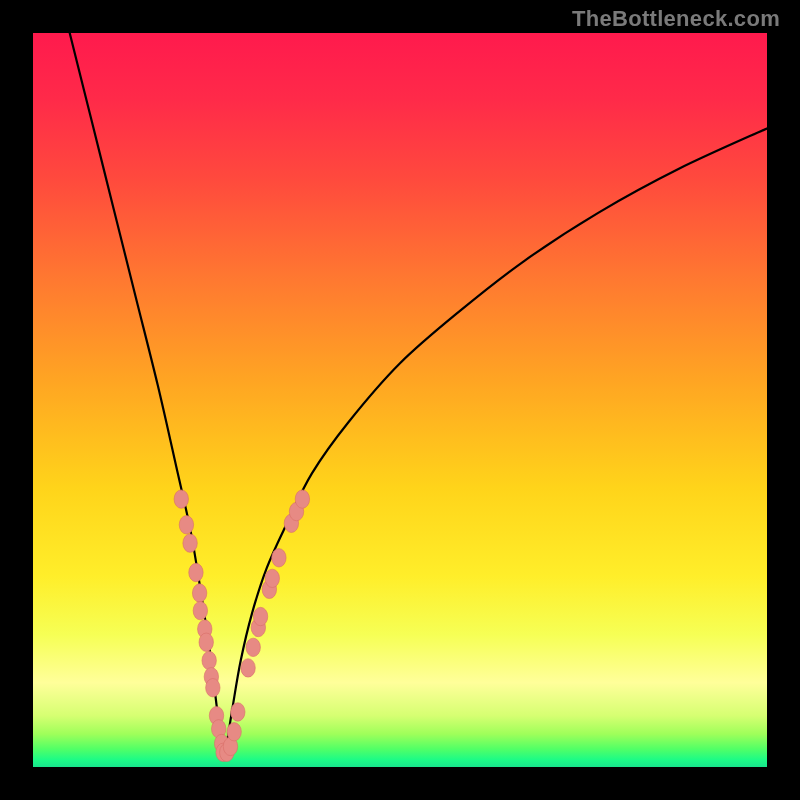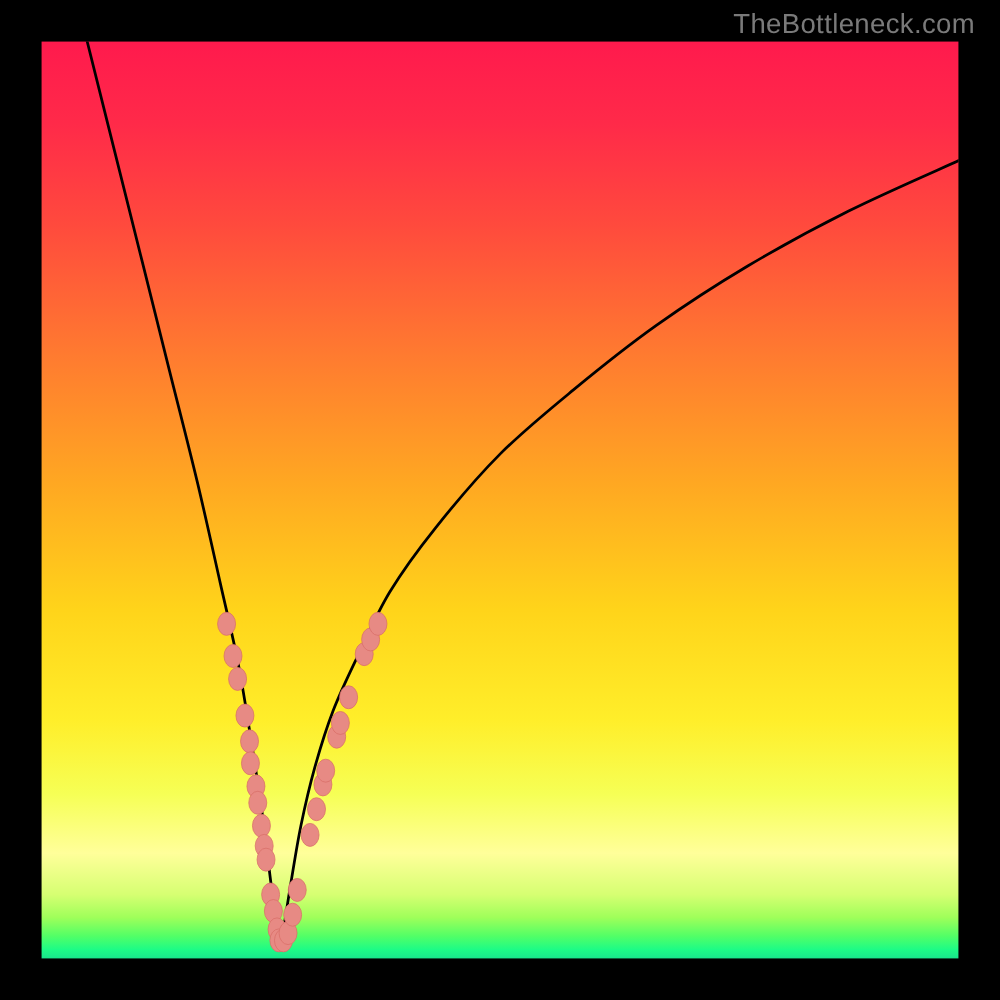--- a/index.html
+++ b/index.html
@@ -37,21 +37,21 @@
     position: absolute;
     left: 0;
     top: 0;
   }
   .watermark {
     position: absolute;
     top: 6px;
     right: 20px;
     color: #7a7a7a;
     font-size: 22px;
-    font-weight: 400;
+    font-weight: 700;
     letter-spacing: 0.3px;
     user-select: none;
   }
 </style>
 </head>
 <body>
 
 <div class="stage">
 
   <div class="watermark">TheBottleneck.com</div>

